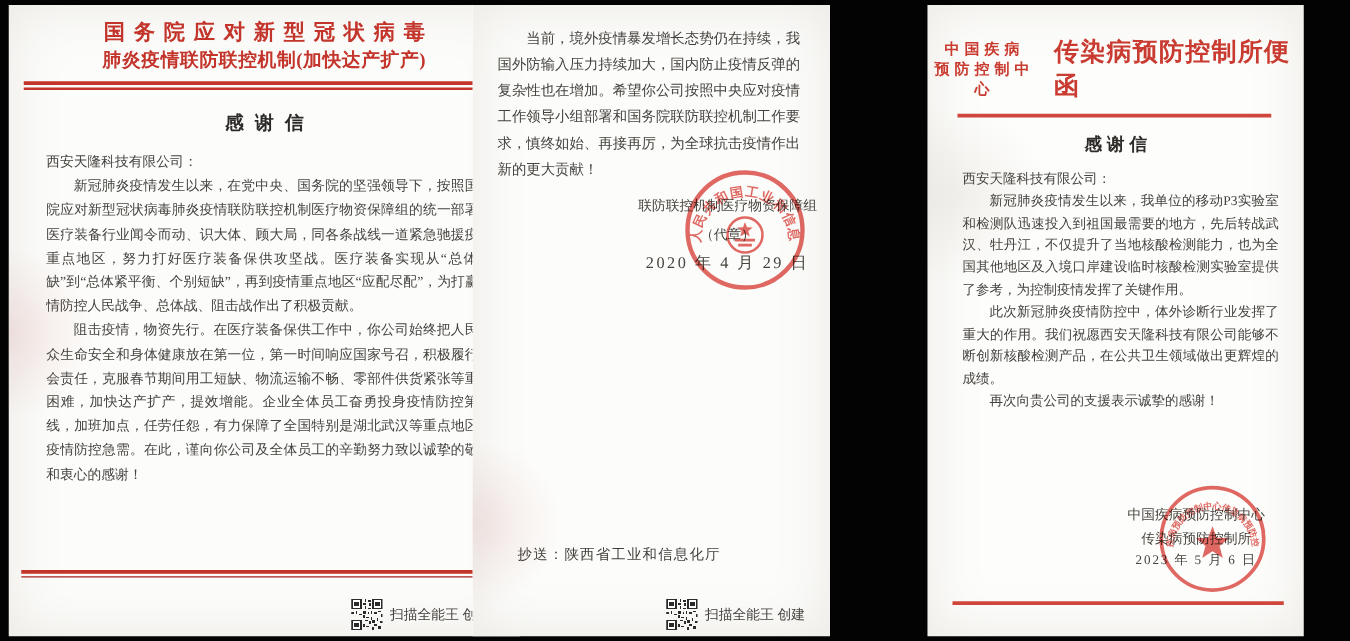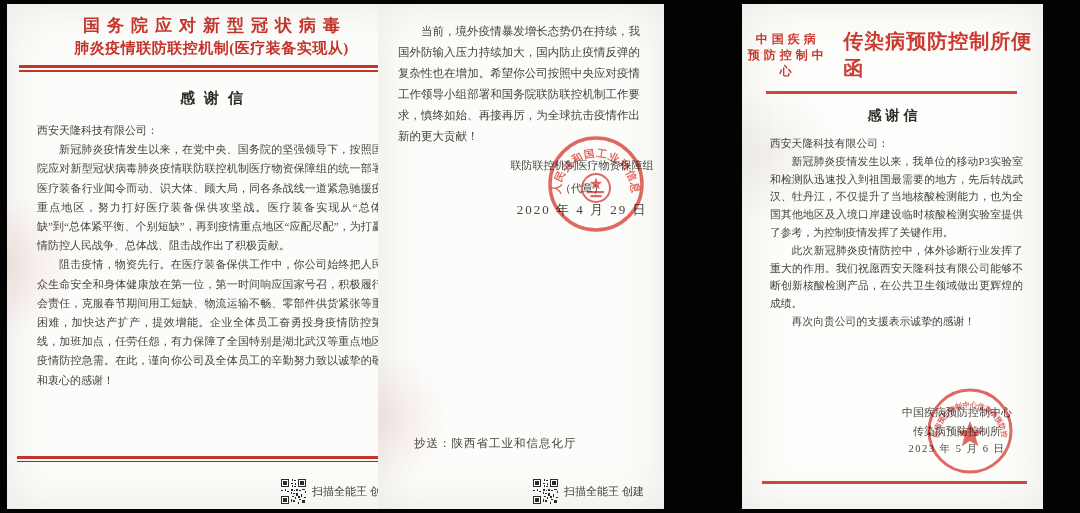--- a/index.html
+++ b/index.html
@@ -63,21 +63,21 @@
   .seal-text{fill:#dd4f49;font-weight:bold;}
 </style>
 </head>
 <body>
 
 <div class="frame">
 
   <div class="page page--1">
     <div class="doc1-header">
       <div class="l1">国务院应对新型冠状病毒</div>
-      <div class="l2">肺炎疫情联防联控机制(医疗装备实现从)</div>
+      <div class="l2">肺炎疫情联防联控机制(加快达产扩产)</div>
     </div>
     <div class="rule-double"></div>
     <div class="doc-title1">感谢信</div>
     <div class="body1">
       <p class="salu">西安天隆科技有限公司：</p>
       <p>新冠肺炎疫情发生以来，在党中央、国务院的坚强领导下，按照国务院应对新型冠状病毒肺炎疫情联防联控机制医疗物资保障组的统一部署，医疗装备行业闻令而动、识大体、顾大局，同各条战线一道紧急驰援疫情重点地区，努力打好医疗装备保供攻坚战。医疗装备实现从“总体紧缺”到“总体紧平衡、个别短缺”，再到疫情重点地区“应配尽配”，为打赢疫情防控人民战争、总体战、阻击战作出了积极贡献。</p>
       <p>阻击疫情，物资先行。在医疗装备保供工作中，你公司始终把人民群众生命安全和身体健康放在第一位，第一时间响应国家号召，积极履行社会责任，克服春节期间用工短缺、物流运输不畅、零部件供货紧张等重重困难，加快达产扩产，提效增能。企业全体员工奋勇投身疫情防控第一线，加班加点，任劳任怨，有力保障了全国特别是湖北武汉等重点地区的疫情防控急需。在此，谨向你公司及全体员工的辛勤努力致以诚挚的敬意和衷心的感谢！</p>
     </div>
     <div class="rule-bottom1"></div>
     <div class="camscan">

